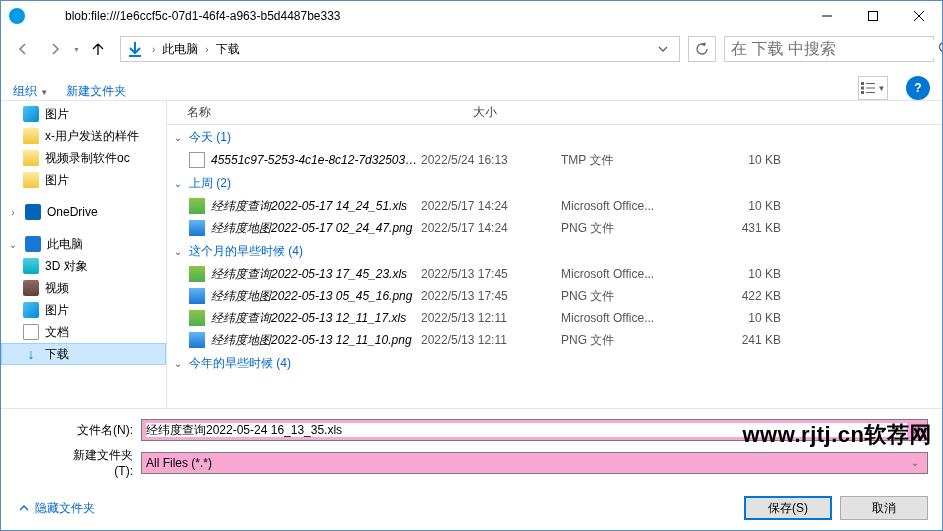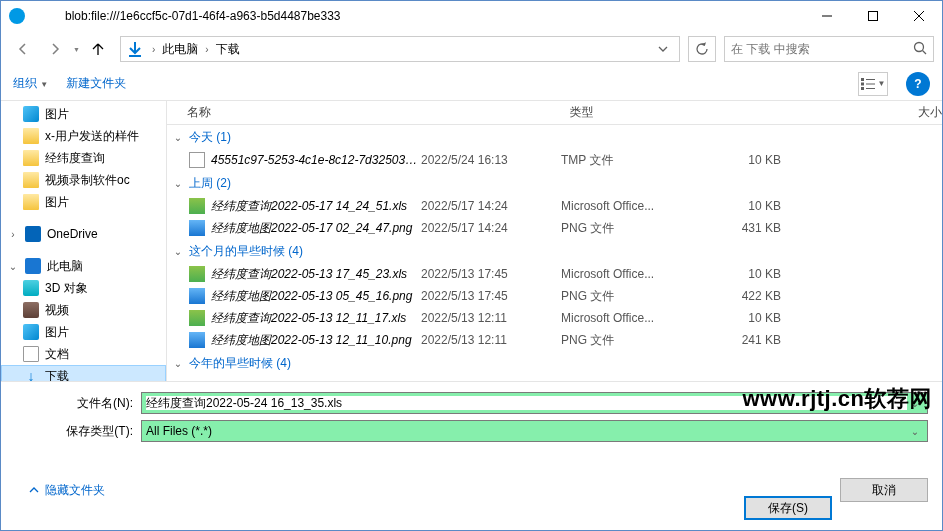--- a/index.html
+++ b/index.html
@@ -14,23 +14,23 @@
 .nav-arrow.enabled { color: #000; }
 .dd-triangle { font-size: 7px; color: #808080; }
 .address-bar { flex: 1; border: 1px solid #ccc; height: 26px; display: flex; align-items: center; padding: 0 4px; margin: 0 4px; }
 .address-icon { width: 20px; height: 20px; margin-right: 4px; }
 .crumb { padding: 2px 4px; cursor: pointer; }
 .crumb-sep { color: #606060; padding: 0 3px; font-size: 10px; }
 .addr-spacer { flex: 1; }
 .addr-btn { width: 24px; height: 24px; display: flex; align-items: center; justify-content: center; cursor: pointer; color: #606060; }
 .refresh-btn { width: 28px; height: 26px; border: 1px solid #ccc; display: flex; align-items: center; justify-content: center; margin-right: 4px; cursor: pointer; }
 .search-box { width: 210px; height: 26px; border: 1px solid #ccc; display: flex; align-items: center; padding: 0 6px; }
-.search-box input { flex: 1; border: none; outline: none; font-size: 12px; }
+.search-box input { flex: 1; border: none; outline: none; font-size: 16px; }
 .search-box .search-ic { color: #606060; cursor: pointer; }
-.toolbar { height: 34px; border-bottom: 1px solid #e5e5e5; display: flex; align-items: center; padding: 0 12px; gap: 18px; }
+.toolbar { height: 34px; border-bottom: 1px solid #e5e5e5; display: flex; align-items: flex-end; padding: 0 12px; gap: 18px; }
 .toolbar-link { color: #0066cc; cursor: pointer; }
 .toolbar-spacer { flex: 1; }
 .toolbar-icon { width: 30px; height: 24px; border: 1px solid #ccc; display: flex; align-items: center; justify-content: center; cursor: pointer; }
 .toolbar-help { width: 24px; height: 24px; border-radius: 50%; background: #0078d4; color: #fff; display: flex; align-items: center; justify-content: center; cursor: pointer; font-weight: bold; }
 .main-area { flex: 1; display: flex; overflow: hidden; }
 .sidebar { width: 166px; border-right: 1px solid #e5e5e5; overflow-y: auto; padding-top: 2px; }
 .sb-item { height: 22px; display: flex; align-items: center; padding-left: 22px; cursor: pointer; gap: 6px; }
 .sb-item.selected { background: #cce8ff; border: 1px solid #99d1ff; padding-left: 21px; }
 .sb-item.top { padding-left: 6px; }
 .sb-icon { width: 16px; height: 16px; flex-shrink: 0; }
@@ -38,49 +38,49 @@
 .sb-tri { color: #606060; font-size: 10px; width: 12px; text-align: center; }
 .folder-ic { background: linear-gradient(#ffe9a3, #f5c43d); border-radius: 1px; }
 .pic-ic { background: linear-gradient(135deg,#4fc3f7,#0288d1); border-radius: 2px; }
 .od-ic { background: #0364b8; border-radius: 2px; }
 .pc-ic { background: #1976d2; border-radius: 2px; }
 .threed-ic { background: linear-gradient(#4dd0e1,#00acc1); border-radius: 2px; }
 .video-ic { background: linear-gradient(#8d6e63,#5d4037); border-radius: 2px; }
 .doc-ic { background: #fff; border: 1px solid #999; border-radius: 1px; }
 .dl-ic { color: #0078d4; display:flex; align-items:center; justify-content:center; font-weight:bold; font-size:14px;}
 .filelist { flex: 1; display: flex; flex-direction: column; overflow: hidden; }
-.fl-header { height: 24px; display: flex; align-items: center; border-bottom: 1px solid #e5e5e5; padding-left: 20px; color: #444; justify-content: space-between; }
+.fl-header { height: 24px; display: flex; align-items: center; border-bottom: 1px solid #e5e5e5; padding-left: 20px; color: #444; }
 .col-name { width: 230px; }
 .col-date { width: 140px; }
 .col-type { width: 140px; }
 .col-size { width: 80px; text-align: right; }
 .fl-body { flex: 1; overflow-y: auto; }
 .fl-group { height: 24px; display: flex; align-items: center; padding-left: 4px; color: #0066cc; cursor: pointer; gap: 4px; }
 .fl-group-chev { font-size: 10px; color: #606060; width: 14px; text-align: center; }
 .fl-row { height: 22px; display: flex; align-items: center; padding-left: 22px; cursor: pointer; color: #555; }
 .fl-row .r-icon { width: 16px; height: 16px; margin-right: 6px; flex-shrink: 0; }
 .fl-row .r-name { width: 210px; color: #000; white-space: nowrap; overflow: hidden; text-overflow: ellipsis; font-style: italic; }
 .fl-row .r-date { width: 140px; }
 .fl-row .r-type { width: 140px; white-space: nowrap; overflow: hidden; text-overflow: ellipsis; }
 .fl-row .r-size { width: 80px; text-align: right; }
 .file-ic-generic { background: #fff; border: 1px solid #999; }
 .file-ic-xls { background: linear-gradient(#8bc34a,#4caf50); }
 .file-ic-png { background: linear-gradient(#64b5f6,#1976d2); }
 .bottom-area { border-top: 1px solid #e5e5e5; padding: 10px 14px 6px 60px; position: relative; }
 .field-row { display: flex; align-items: center; margin-bottom: 6px; gap: 8px; }
 .field-label { width: 72px; text-align: right; }
 .field-input { flex: 1; }
-.combo { width: 100%; height: 22px; border: 1px solid #7a7a7a; padding: 0 4px; font-size: 12px; display: flex; align-items: center; background: #86efac; }
+.combo { width: 100%; height: 22px; border: 1px solid #7a7a7a; padding: 0 4px; font-size: 12px; display: flex; align-items: center; background: #f9a8d4; }
 .combo input { flex: 1; border: none; outline: none; font-size: 12px; }
 .combo-arrow { width: 16px; text-align: center; color: #606060; cursor: pointer; font-size: 10px; }
-.footer { display: flex; align-items: center; padding: 6px 14px 10px 28px; }
+.footer { display: flex; align-items: center; padding: 6px 14px 10px 18px; }
 .hide-folders { display: flex; align-items: center; gap: 6px; color: #0066cc; cursor: pointer; }
 .footer-spacer { flex: 1; }
 .dlg-btn { width: 88px; height: 24px; border: 1px solid #adadad; background: #e1e1e1; cursor: pointer; font-size: 12px; margin-left: 8px; }
-.dlg-btn.primary { border: 2px solid #0078d4; margin-top: 36px; }
+.dlg-btn.primary { border: 2px solid #0078d4; }
 .watermark { position: absolute; right: 10px; bottom: 40px; font-size: 22px; font-weight: bold; color: #000; pointer-events: none; letter-spacing: 0.5px; }
 </style>
 </head>
 <body>
 
 <div class="titlebar">
   <div class="app-icon"></div>
   <div class="title-text">blob:file:///1e6ccf5c-07d1-46f4-a963-b5d4487be333</div>
   <div class="window-controls">
     <div class="win-btn">
@@ -176,24 +176,20 @@
     <div class="sb-item">
         <div class="sb-icon pic-ic"></div>
         <span class="sb-label">图片</span>
       </div>
     <div class="sb-item">
         <div class="sb-icon folder-ic"></div>
         <span class="sb-label">x-用户发送的样件</span>
       </div>
     <div class="sb-item">
         <div class="sb-icon folder-ic"></div>
-        <span class="sb-label">经纬度查询</span>
-      </div>
-    <div class="sb-item">
-        <div class="sb-icon folder-ic"></div>
         <span class="sb-label">视频录制软件oc</span>
       </div>
     <div class="sb-item">
         <div class="sb-icon folder-ic"></div>
         <span class="sb-label">图片</span>
       </div>
     <div style="height:10px"></div>
     <div class="sb-item top">
         <span class="sb-tri">›</span>
         <div class="sb-icon od-ic"></div>
@@ -223,21 +219,20 @@
       </div>
     <div class="sb-item selected">
         <div class="sb-icon dl-ic">↓</div>
         <span class="sb-label">下载</span>
       </div>
   </div>
 
   <div class="filelist">
     <div class="fl-header">
       <div class="col-name">名称</div>
-      <div class="col-type">类型</div>
       <div class="col-size">大小</div>
     </div>
     <div class="fl-body" id="fl-body">
         <div class="fl-group">
           <span class="fl-group-chev">⌄</span>
           <span>今天 (1)</span>
         </div>
         <div class="fl-row">
           <div class="r-icon file-ic-generic"></div>
           <div class="r-name">45551c97-5253-4c1e-8c12-7d325038...</div>
@@ -307,21 +302,21 @@
   <div class="field-row">
     <span class="field-label">文件名(N):</span>
     <div class="field-input">
       <div class="combo">
         <input type="text" value="经纬度查询2022-05-24 16_13_35.xls" style="">
         <span class="combo-arrow">⌄</span>
       </div>
     </div>
   </div>
   <div class="field-row">
-    <span class="field-label">保存类型(T):</span>
+    <span class="field-label">新建文件夹(T):</span>
     <div class="field-input">
       <div class="combo">
         <span style="flex:1">All Files (*.*)</span>
         <span class="combo-arrow">⌄</span>
       </div>
     </div>
   </div>
   <div class="watermark">www.rjtj.cn软荐网</div>
 </div>
 

